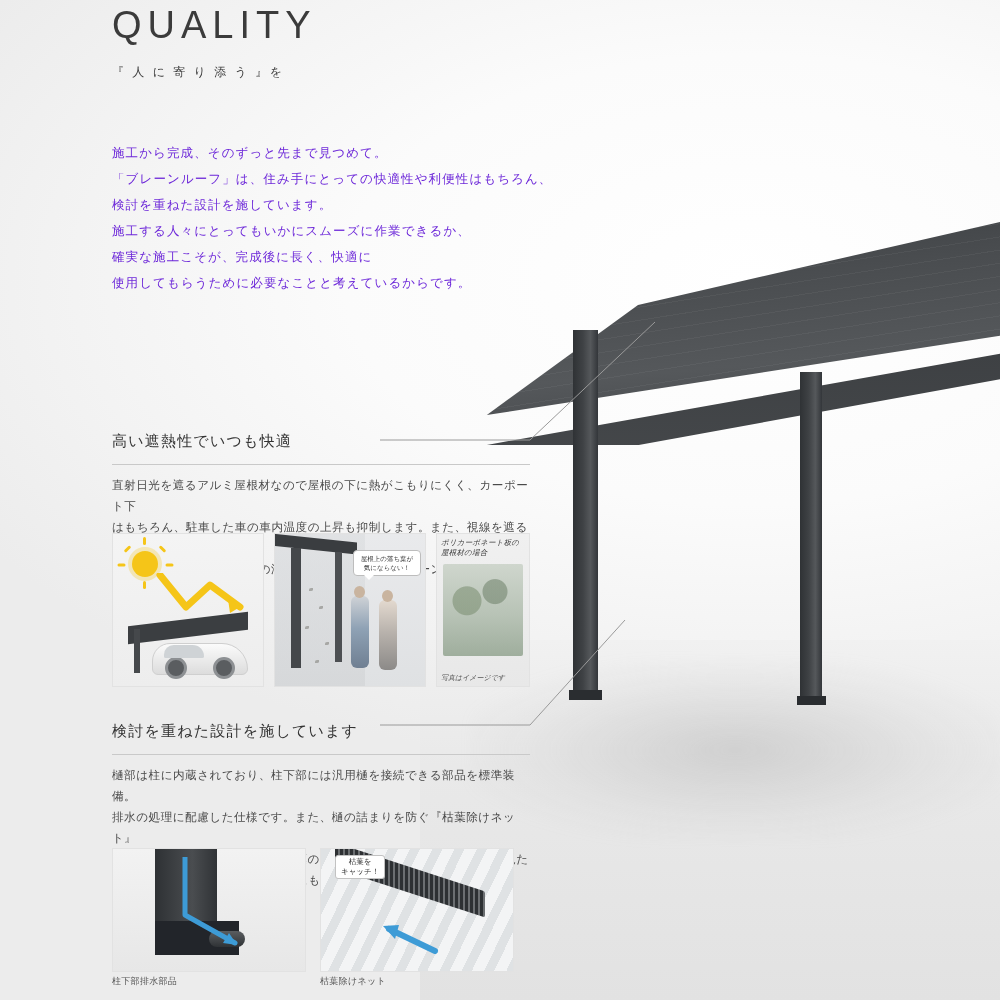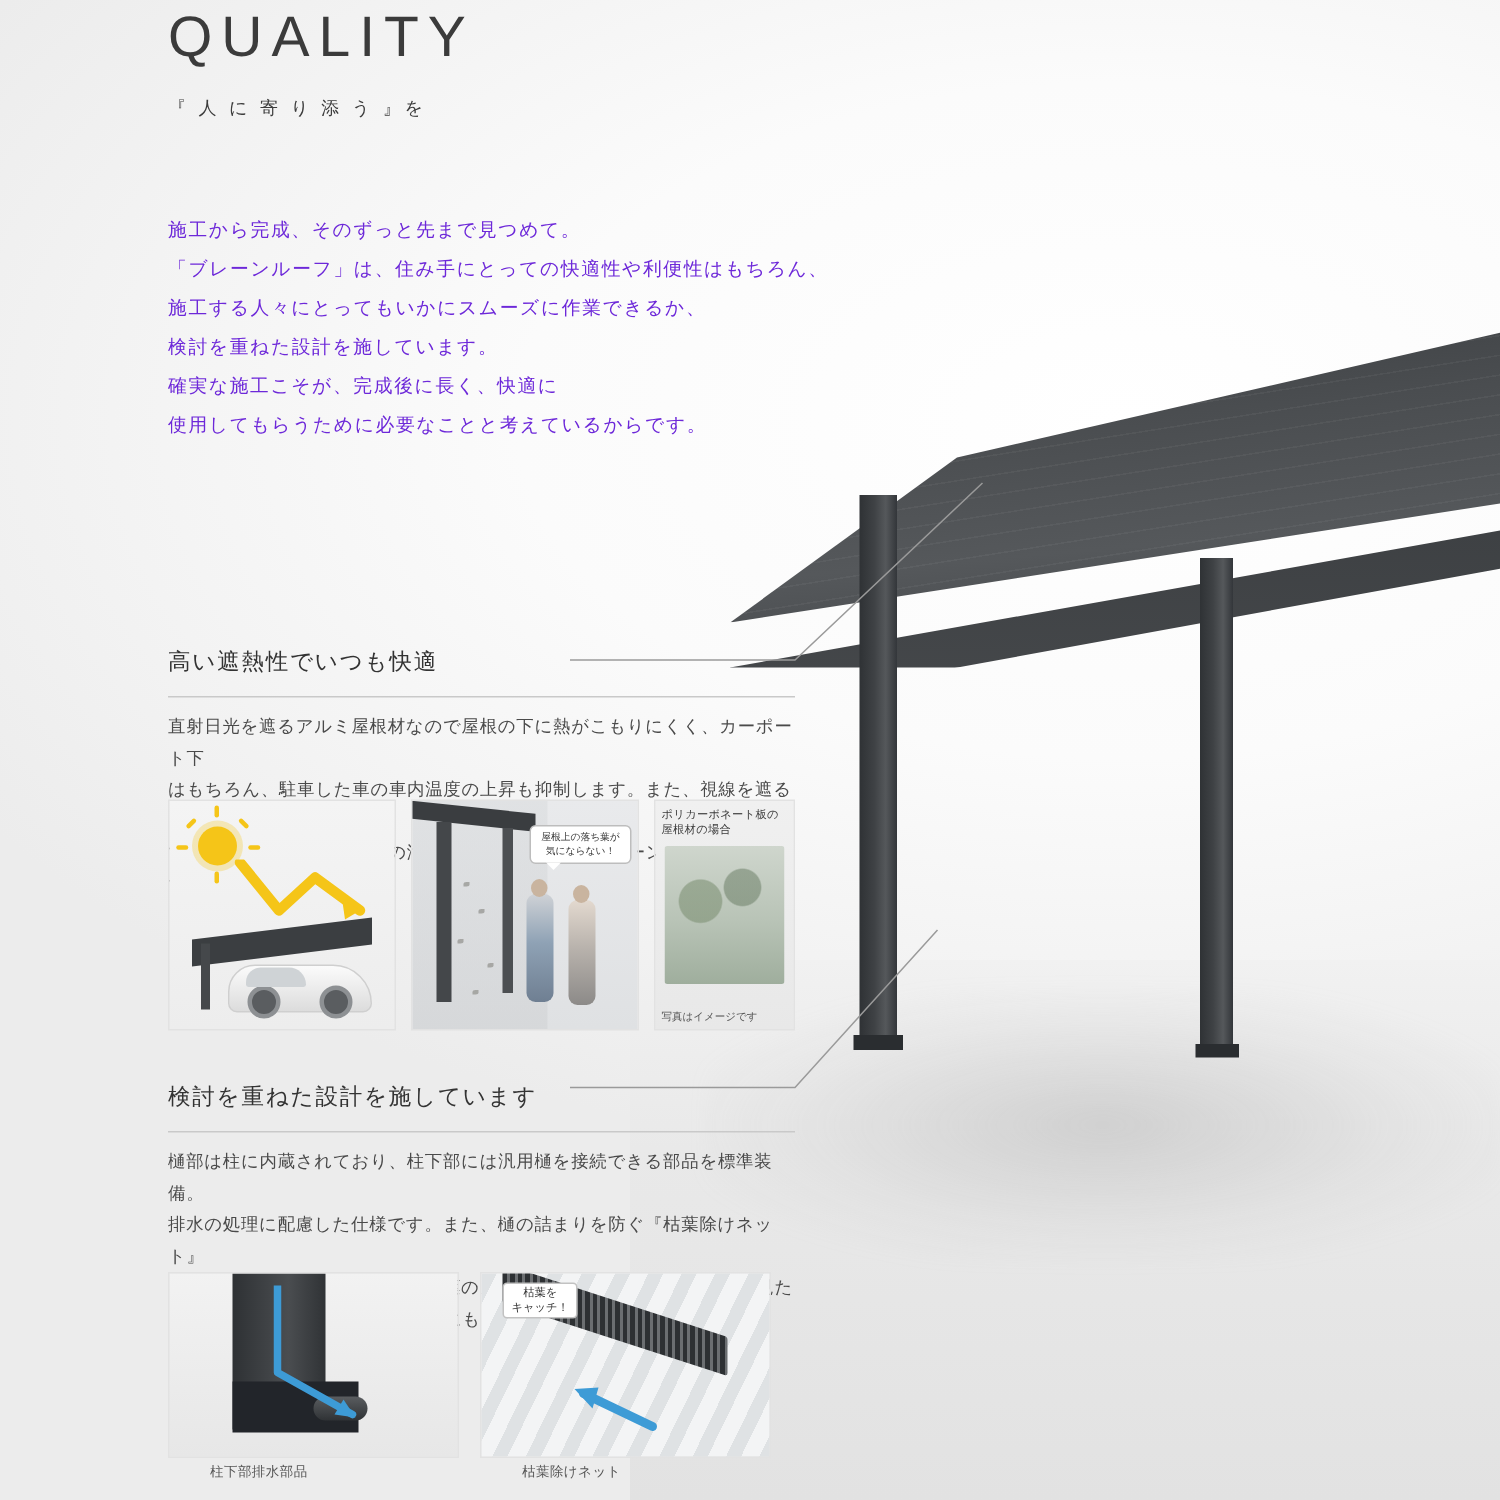--- a/index.html
+++ b/index.html
@@ -140,21 +140,20 @@
   .figs { position: absolute; left: 112px; display: flex; gap: 10px; }
   .figs-1 { top: 533px; }
   .figs-2 { top: 848px; }
 
   .fig { position: relative; }
   .fig-caption {
     margin-top: 3px;
     font-size: 9px;
     letter-spacing: .3px;
     color: #555;
-    margin-left: 28px;
   }
 
   
   .fig1 {
     width: 150px; height: 152px;
     background: linear-gradient(180deg, #f4f4f4 0%, #ededed 100%);
     border: 1px solid #e2e2e2;
     overflow: hidden;
   }
   .sun {
@@ -216,20 +215,21 @@
   .bubble::after{
     content:""; position:absolute; left: 10px; bottom:-5px; width:0;height:0;
     border-left:5px solid transparent; border-right:5px solid transparent; border-top:5px solid #fff;
   }
 
   
   .fig3 {
     width: 92px; height: 152px; position: relative;
     background: linear-gradient(180deg,#f0f0f0,#e8e8e8);
     border: 1px solid #e2e2e2;
+    font-style: italic;
   }
   .fig3-label {
     position:absolute; left: 4px; top: 4px; font-size: 7.5px; line-height: 10px; color:#3a3a3a; letter-spacing:.2px;
   }
   .fig3-photo {
     position:absolute; left: 6px; top: 30px; width: 80px; height: 92px;
     background:
       radial-gradient(circle at 30% 40%, rgba(120,140,110,.55) 0 14px, rgba(0,0,0,0) 15px),
       radial-gradient(circle at 65% 30%, rgba(100,120,95,.5) 0 12px, rgba(0,0,0,0) 13px),
       linear-gradient(180deg,#cfd6cd 0%, #b8c3b6 55%, #9fae9d 100%);
@@ -300,22 +300,22 @@
 
   <div class="title">QUALITY</div>
 
   <div class="lead">
     <div>『 人 に 寄 り 添 う 』を</div>
   </div>
 
   <div class="body-copy">
     <div>施工から完成、そのずっと先まで見つめて。</div>
     <div>「ブレーンルーフ」は、住み手にとっての快適性や利便性はもちろん、</div>
+    <div>検討を重ねた設計を施しています。</div>
     <div>施工する人々にとってもいかにスムーズに作業できるか、</div>
-    <div>検討を重ねた設計を施しています。</div>
     <div>確実な施工こそが、完成後に長く、快適に</div>
     <div>使用してもらうために必要なことと考えているからです。</div>
   </div>
 
   <div class="section section-1">
     <div class="section-head">高い遮熱性でいつも快適</div>
     <div class="section-body">
       <div>直射日光を遮るアルミ屋根材なので屋根の下に熱がこもりにくく、カーポート下</div>
       <div>はもちろん、駐車した車の車内温度の上昇も抑制します。また、視線を遮ること</div>
       <div>で屋根上に落ちる落葉などの汚れも目立ちにくく、クリーンな印象を保ちます。</div>

